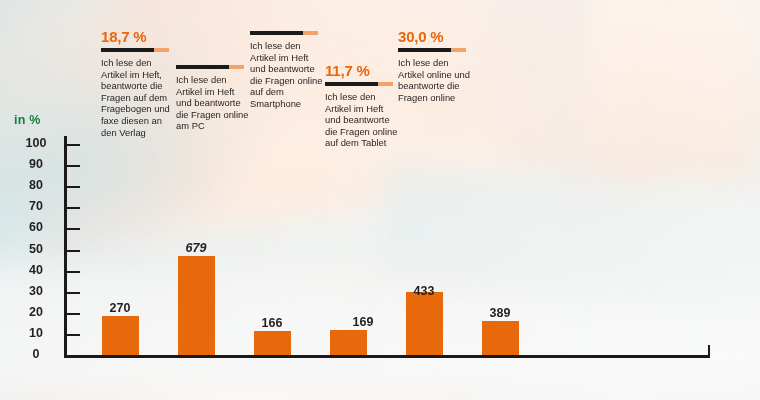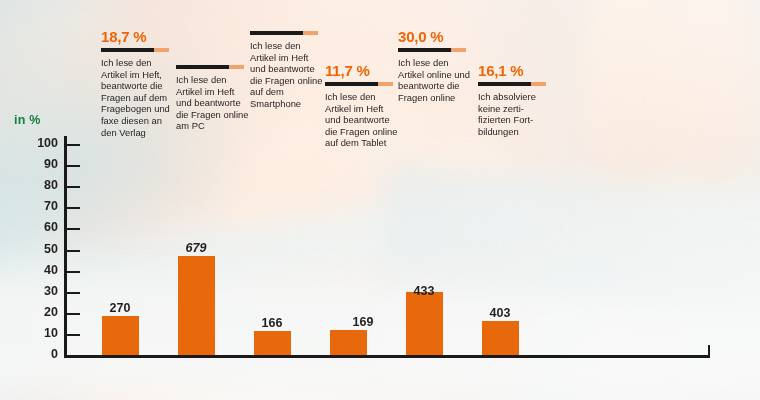--- a/index.html
+++ b/index.html
@@ -82,21 +82,21 @@
   .x-axis-line{
     position:absolute; left:64px; top:355px; width:646px; height:3px;
     background:#1a1a1a;
   }
   .x-axis-endtick{
     position:absolute; left:708px; top:345px; width:2px; height:13px;
     background:#1a1a1a;
   }
   .ytick{ position:absolute; left:67px; width:13px; height:2px; background:#1a1a1a; }
   .ylabel{
-    position:absolute; right:auto; width:44px; text-align:right; left:14px;
+    position:absolute; right:auto; width:44px; text-align:center; left:14px;
     font-size:12.5px; font-weight:700; color:#231f20;
     transform:translateY(-8px);
   }
 
   .bar{
     position:absolute; bottom:45px;
     background:#e8690b; width:37px;
   }
   .bar-value{
     position:absolute; width:70px; text-align:center;
@@ -186,21 +186,21 @@
   <div class="bar" style="left:254px; height:24px;"></div>
   <div class="bar-value" style="left:237px; top:316px;">166</div>
 
   <div class="bar" style="left:330px; height:25px;"></div>
   <div class="bar-value" style="left:328px; top:315px;">169</div>
 
   <div class="bar" style="left:406px; height:63px;"></div>
   <div class="bar-value" style="left:389px; top:277px;margin-top:7px;">433</div>
 
   <div class="bar" style="left:482px; height:34px;"></div>
-  <div class="bar-value" style="left:465px; top:306px;">403</div>
+  <div class="bar-value" style="left:465px; top:306px;">389</div>
 
   <div class="callout" style="left:101px; top:28px;">
     <div class="pct">18,7 %</div>
     <div class="rule"></div>
     <div class="desc">Ich lese den Artikel im Heft, beantworte die Fragen auf dem Fragebogen und faxe diesen an den Verlag</div>
   </div>
 
   <div class="callout" style="left:176px; top:62px;">
     <div class="rule"></div>
     <div class="desc">Ich lese den Artikel im Heft und beantworte die Fragen online am PC</div>
@@ -216,21 +216,16 @@
     <div class="rule"></div>
     <div class="desc">Ich lese den Artikel im Heft und beantworte die Fragen online auf dem Tablet</div>
   </div>
 
   <div class="callout" style="left:398px; top:28px;">
     <div class="pct">30,0 %</div>
     <div class="rule"></div>
     <div class="desc">Ich lese den Artikel online und beantworte die Fragen online</div>
   </div>
 
-  <div class="callout" style="left:478px; top:62px;">
-    <div class="pct">16,1 %</div>
-    <div class="rule"></div>
-    <div class="desc">Ich absolviere keine zerti-fizierten Fort-bildungen</div>
-  </div>
 
 </div>
 
 <div class="credit"></div>
 
 </body></html>

